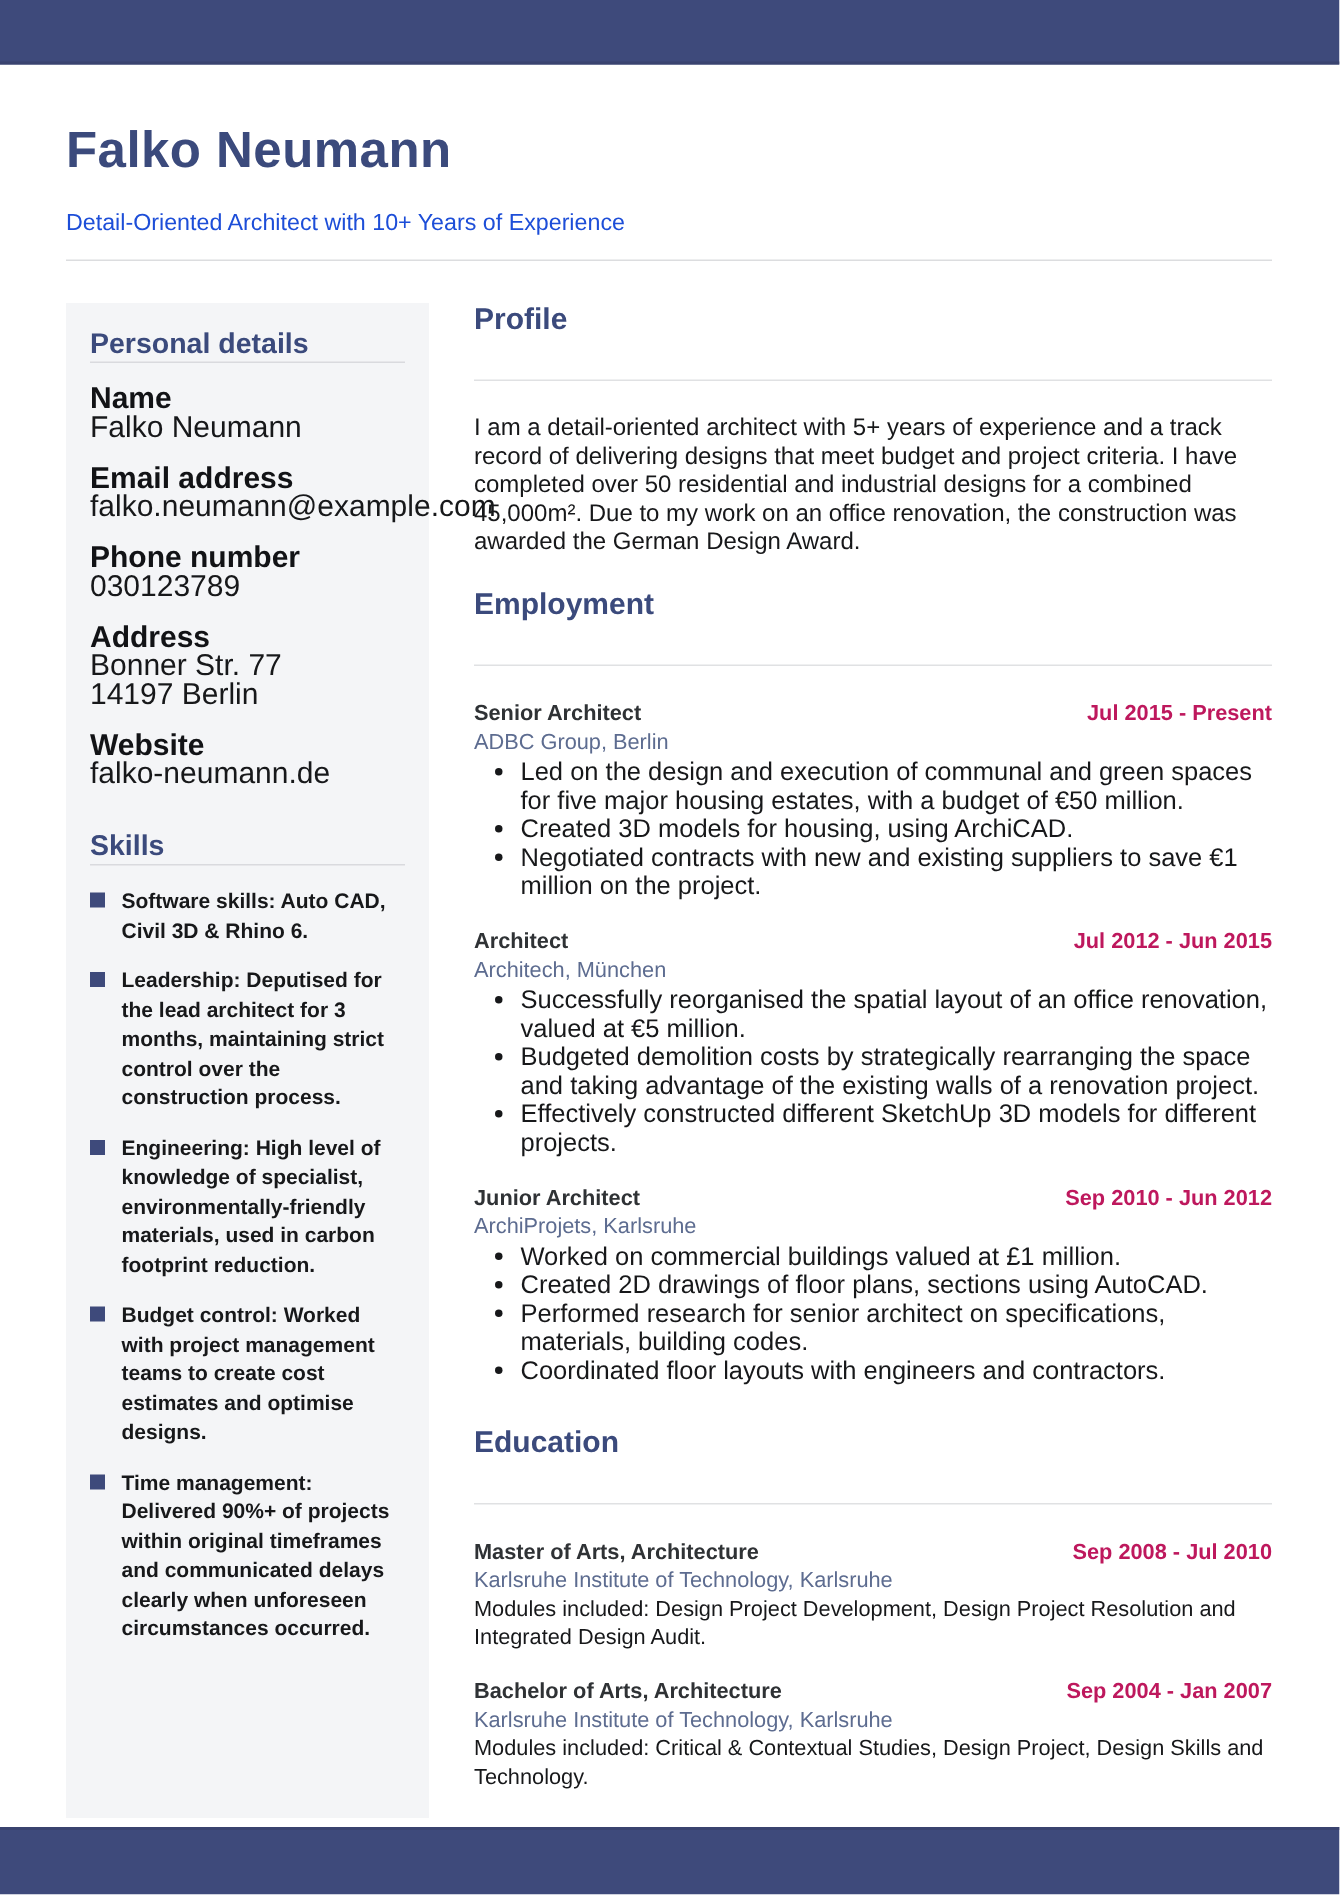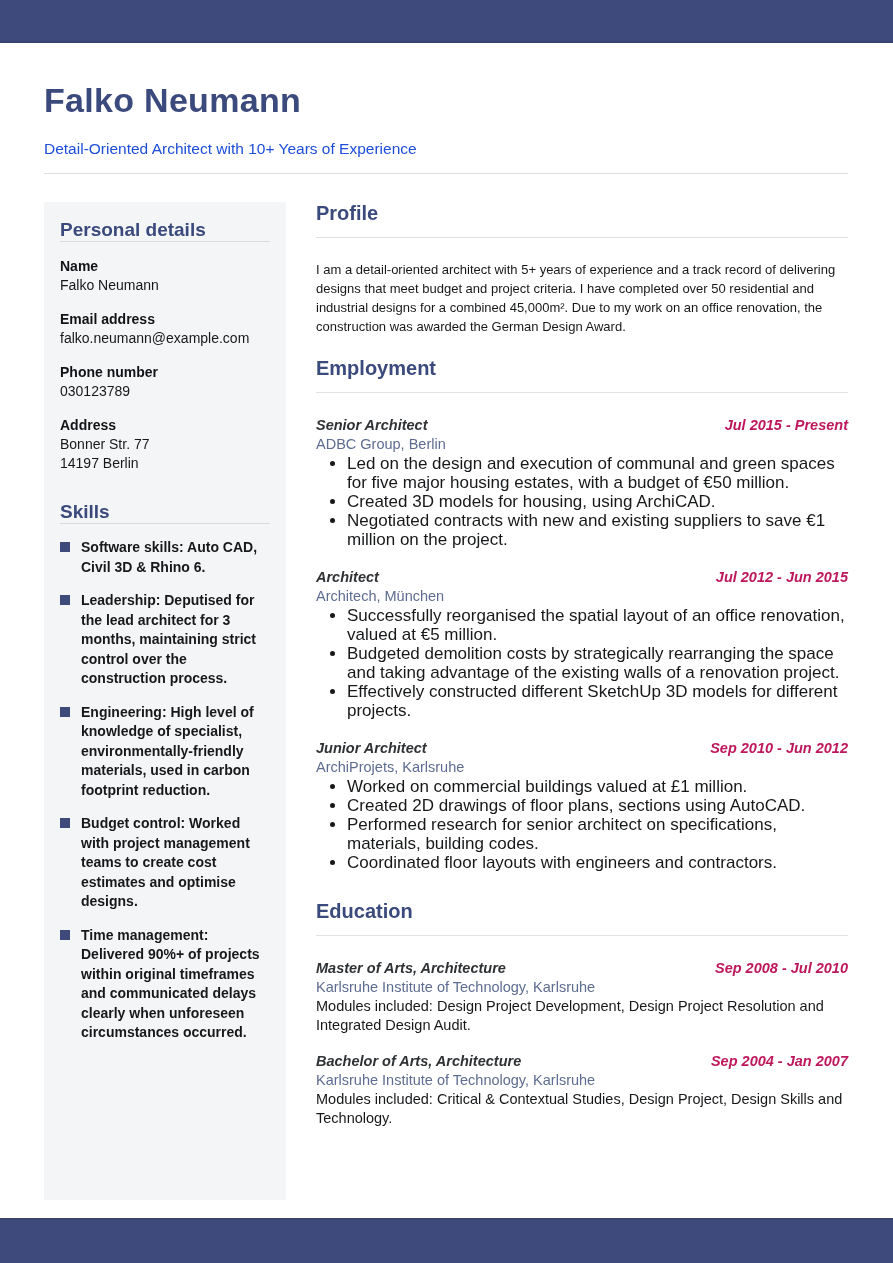--- a/index.html
+++ b/index.html
@@ -57,21 +57,21 @@
 
   .side-h2 {
     margin: 0;
     font-size: 19px;
     font-weight: bold;
     color: #3b4a7c;
     border-bottom: 1px solid #d9dade;
   }
   .side-h2.skills { margin-top: 28px; }
 
-  .field { margin-top: 15px; font-size: 14px; line-height: 19px; }
+  .field { margin-top: 15px; font-size: 20px; line-height: 19px; }
   .field-label { font-weight: bold; color: #121316; }
   .field-value { color: #17181a; }
 
   .skill-item {
     position: relative;
     padding-left: 21px;
     margin-top: 14px;
     font-size: 14px;
     line-height: 19.5px;
     color: #17181a;
@@ -81,42 +81,41 @@
     position: absolute; left: 0; top: 4px;
     width: 10px; height: 10px;
     background: #3e4a7b;
   }
 
   .main-h2 {
     margin: 0;
     font-size: 20px;
     font-weight: bold;
     color: #3b4a7c;
-    padding-bottom: 12px;
+    padding-bottom: 28px;
     border-bottom: 1px solid #e0e1e3;
   }
   .main-h2.employment { margin-top: 21px; }
   .main-h2.education { margin-top: 28px; }
 
   .profile-text {
     margin-top: 22px;
-    font-size: 13px;
+    font-size: 16px;
     line-height: 19px;
   }
 
   .jobs, .edus { margin-top: 23px; }
   .job { margin-bottom: 19px; }
   .entry-head {
     display: flex;
     justify-content: space-between;
     align-items: baseline;
     font-size: 14.5px;
     font-weight: bold;
     line-height: 19px;
-    font-style: italic;
   }
   .entry-role { color: #2f3235; }
   .entry-dates { color: #be185d; white-space: nowrap; }
   .entry-company {
     font-size: 14.5px;
     line-height: 19px;
     color: #5d6c90;
   }
   .job ul {
     margin: 0;
@@ -156,20 +155,24 @@
         <div class="field-value">falko.neumann@example.com</div>
       </div>
       <div class="field">
         <div class="field-label">Phone number</div>
         <div class="field-value">030123789</div>
       </div>
       <div class="field">
         <div class="field-label">Address</div>
         <div class="field-value">Bonner Str. 77</div>
         <div class="field-value">14197 Berlin</div>
+      </div>
+      <div class="field">
+        <div class="field-label">Website</div>
+        <div class="field-value">falko-neumann.de</div>
       </div>
 
       <h2 class="side-h2 skills">Skills</h2>
 
       <div class="skill-item">
         <span class="skill-square"></span>
         <span>Software skills: Auto CAD, Civil 3D &amp; Rhino 6.</span>
       </div>
       <div class="skill-item">
         <span class="skill-square"></span>

